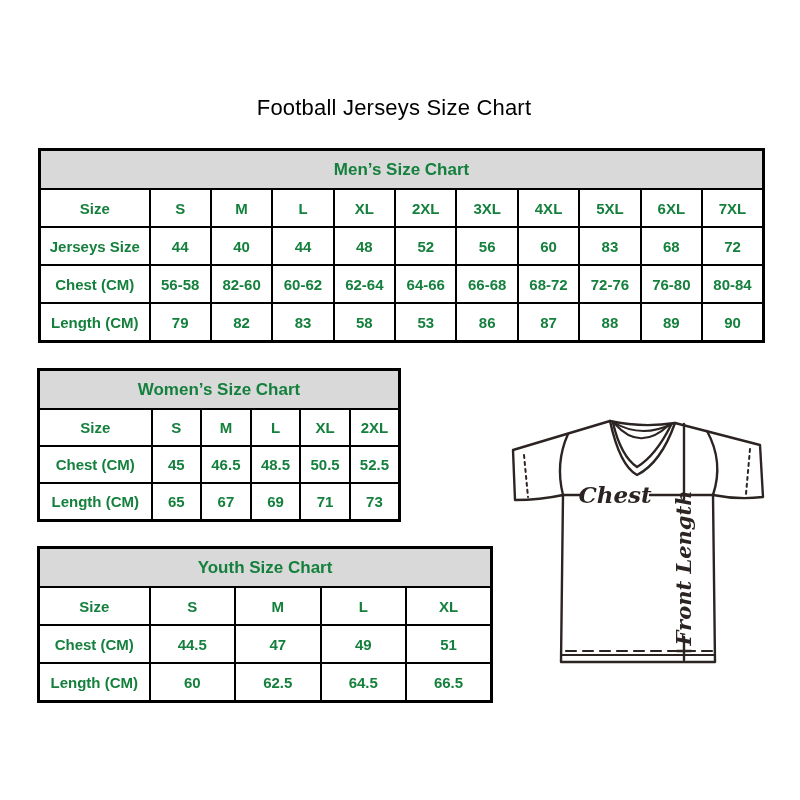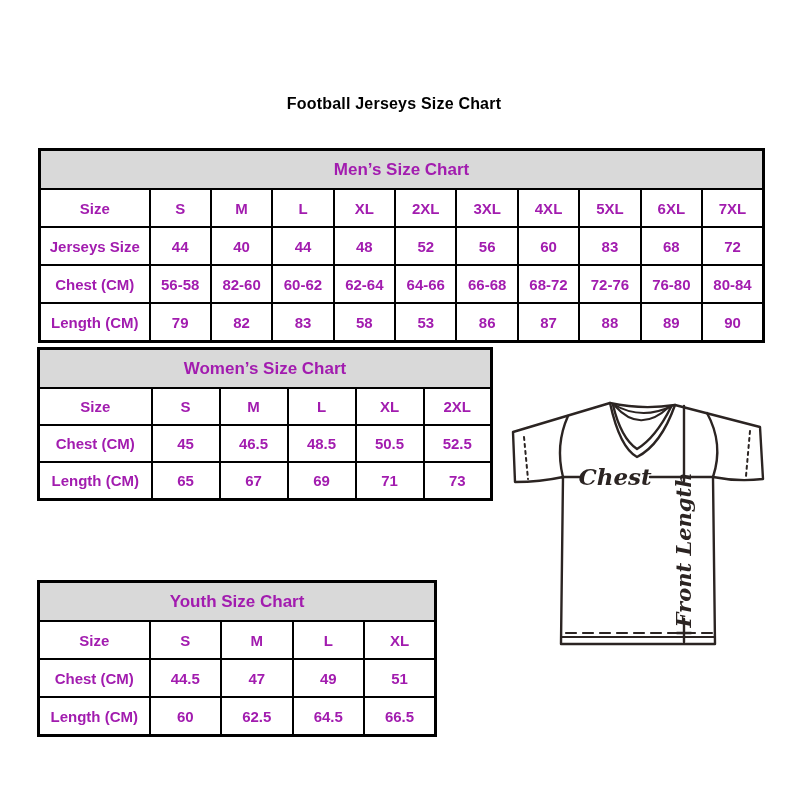--- a/index.html
+++ b/index.html
@@ -4,40 +4,40 @@
 <style>
   html, body { margin:0; padding:0; }
   body {
     width:800px; height:800px; position:relative;
     background:#ffffff; overflow:hidden;
     font-family:"Liberation Sans", sans-serif;
     color:#000000;
   }
   .page-title {
     position:absolute; top:95px; left:0; width:788px; margin:0;
-    text-align:center; font-size:16px; font-weight:bold;
+    text-align:center; font-size:22px; font-weight:normal;
     letter-spacing:0.2px; color:#000000;
   }
   table.size-table {
     position:absolute; border-collapse:collapse; table-layout:fixed;
-    text-align:center; font-weight:bold; color:#a21caf;
+    text-align:center; font-weight:bold; color:#15803d;
     border:3px solid #000000; background:#ffffff;
   }
   .size-table th, .size-table td { border:2px solid #000000; padding:0; }
   .size-table th.tbl-title {
     background:#d9d9d9; font-size:17px; height:37px; font-weight:bold;
   }
   .size-table td { font-size:15px; }
   #mens   { left:38px; top:148px; width:727px; }
   #mens td   { height:36px; }
-  #womens { left:37px; top:347px; width:456px; }
+  #womens { left:37px; top:368px; width:364px; }
   #womens td { height:35px; }
-  #youth  { left:37px; top:546px; width:400px;margin-top:34px; }
+  #youth  { left:37px; top:546px; width:456px; }
   #youth td  { height:36px; }
-  .jersey-wrap { position:absolute; left:500px; top:380px; width:282px; height:282px; }
+  .jersey-wrap { position:absolute; left:500px; top:398px; width:282px; height:282px; }
   .jersey-wrap svg { display:block; }
   .jersey-label {
     font-family:"DejaVu Serif", serif;
     font-style:italic; font-weight:bold; fill:#2b2422;
   }
 </style>
 </head>
 <body>
 
 <h1 class="page-title">Football Jerseys Size Chart</h1>

